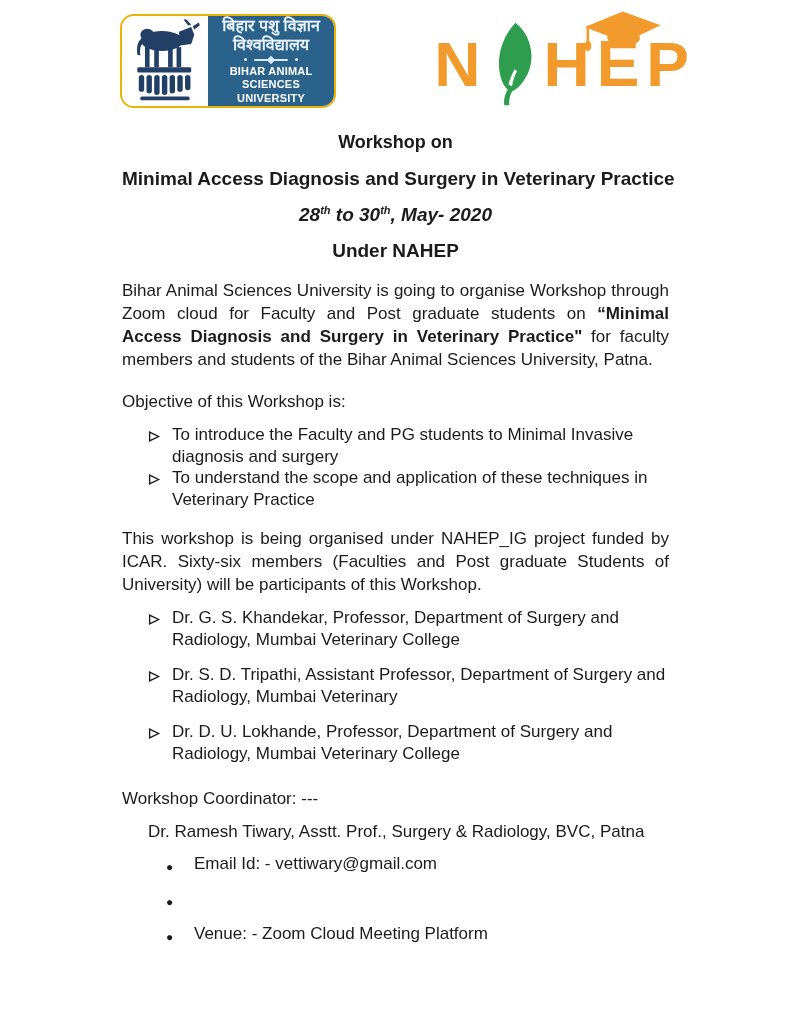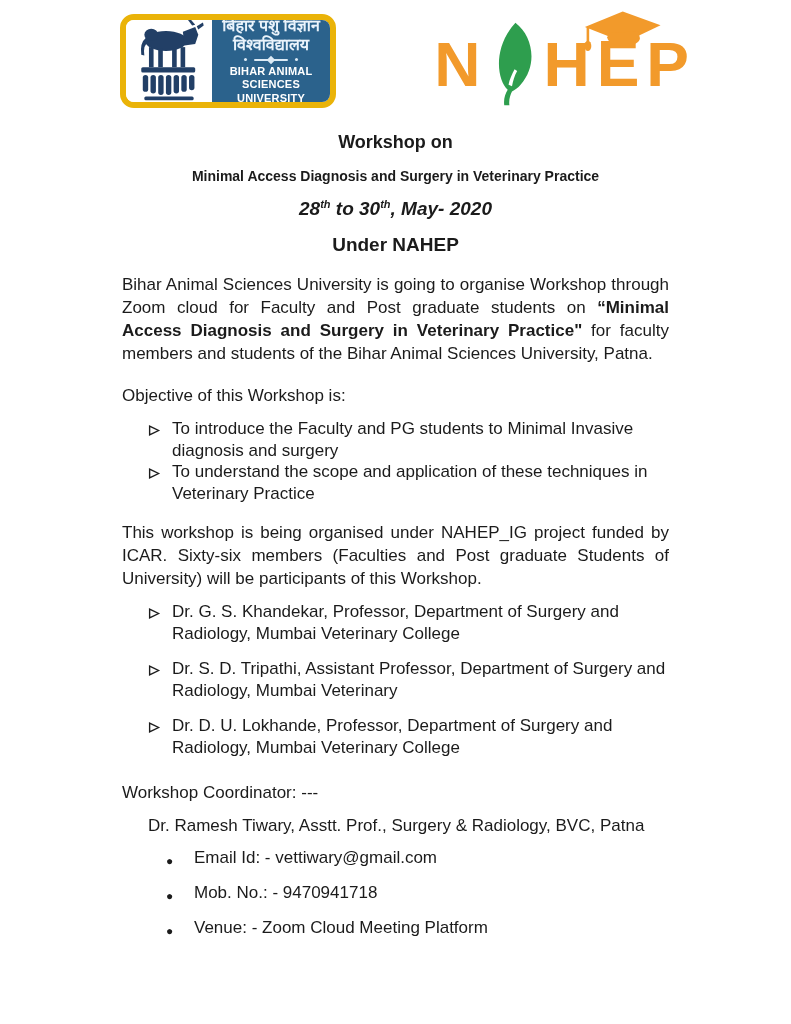--- a/index.html
+++ b/index.html
@@ -6,21 +6,21 @@
   body { background:#888; display:flex; justify-content:center; }
   .page {
     width:791px; height:1024px; background:#ffffff; position:relative;
     font-family:"Liberation Sans", sans-serif; color:#1b1b1b; overflow:hidden;
   }
 
   
   .header { display:flex; align-items:flex-start; padding:14px 98px 0 120px; }
 
   .basu-logo {
-    width:216px; height:94px; border:6px solid #eab308; border-radius:14px;
+    width:216px; height:94px; border:2px solid #eab308; border-radius:14px;
     background:#fff; display:flex; overflow:hidden; flex-shrink:0;
   }
   .basu-left { width:86px; background:#fff; display:flex; align-items:center; justify-content:center; }
   .basu-right {
     flex:1; background:#2B628C; color:#fff; display:flex; flex-direction:column;
     align-items:center; justify-content:center; text-align:center; padding:4px 4px; gap:1px;
   }
   .hindi { font-family:sans-serif; font-weight:bold; font-size:16px; line-height:18px; color:#eaf3fb; }
   .logo-divider { display:flex; align-items:center; gap:7px; margin:3px 0 3px 0; }
   .logo-divider .dot { width:3px; height:3px; border-radius:50%; background:#dcebf6; }
@@ -36,21 +36,21 @@
     font-weight:bold; font-size:64px; line-height:64px; color:#F29A2B;
     letter-spacing:1px; padding:0 3px; transform:scaleY(0.98);
   }
   .leaf-wrap { width:52px; height:86px; display:flex; align-items:center; margin:0 2px; }
   .e-wrap { position:relative; display:inline-block; }
   .cap { position:absolute; top:-26px; left:-16px; width:86px; height:54px; pointer-events:none; }
 
   
   .main { padding:0 122px; }
   .h-workshop { text-align:center; font-size:18px; font-weight:bold; margin-top:24px; }
-  .h-title    { text-align:center; font-size:14px; font-weight:bold; margin-top:15px; white-space:nowrap; }
+  .h-title    { text-align:right; font-size:19px; font-weight:bold; margin-top:15px; white-space:nowrap; }
   .h-date     { text-align:center; font-size:19px; font-weight:bold; margin-top:14px;font-style:italic; }
   .h-date sup { font-size:11px; }
   .h-under    { text-align:center; font-size:19px; font-weight:bold; margin-top:14px; }
 
   .para { font-size:17px; line-height:23px; text-align:justify; margin-top:17px; }
   .label { font-size:17px; line-height:23px; margin-top:19px; }
 
   .arrow-list { margin-top:11px; }
   .arrow-item { display:flex; font-size:17px; line-height:21.5px; padding-left:26px; }
   .arrow-item + .arrow-item { margin-top:0;justify-content:flex-end; }
@@ -188,21 +188,20 @@
     <div class="coord-label">Workshop Coordinator: ---</div>
     <div class="coord-name">Dr. Ramesh Tiwary, Asstt. Prof., Surgery &amp; Radiology, BVC, Patna</div>
 
     <div class="dot-list">
       <div class="dot-item">
         <span class="dot-glyph">●</span>
         <span>Email Id: - vettiwary@gmail.com</span>
       </div>
       <div class="dot-item">
         <span class="dot-glyph">●</span>
-        <span>Mob. No.: - 9470941718</span>
       </div>
       <div class="dot-item">
         <span class="dot-glyph">●</span>
         <span>Venue: - Zoom Cloud Meeting Platform</span>
       </div>
     </div>
 
   </div>
 </div>
 

